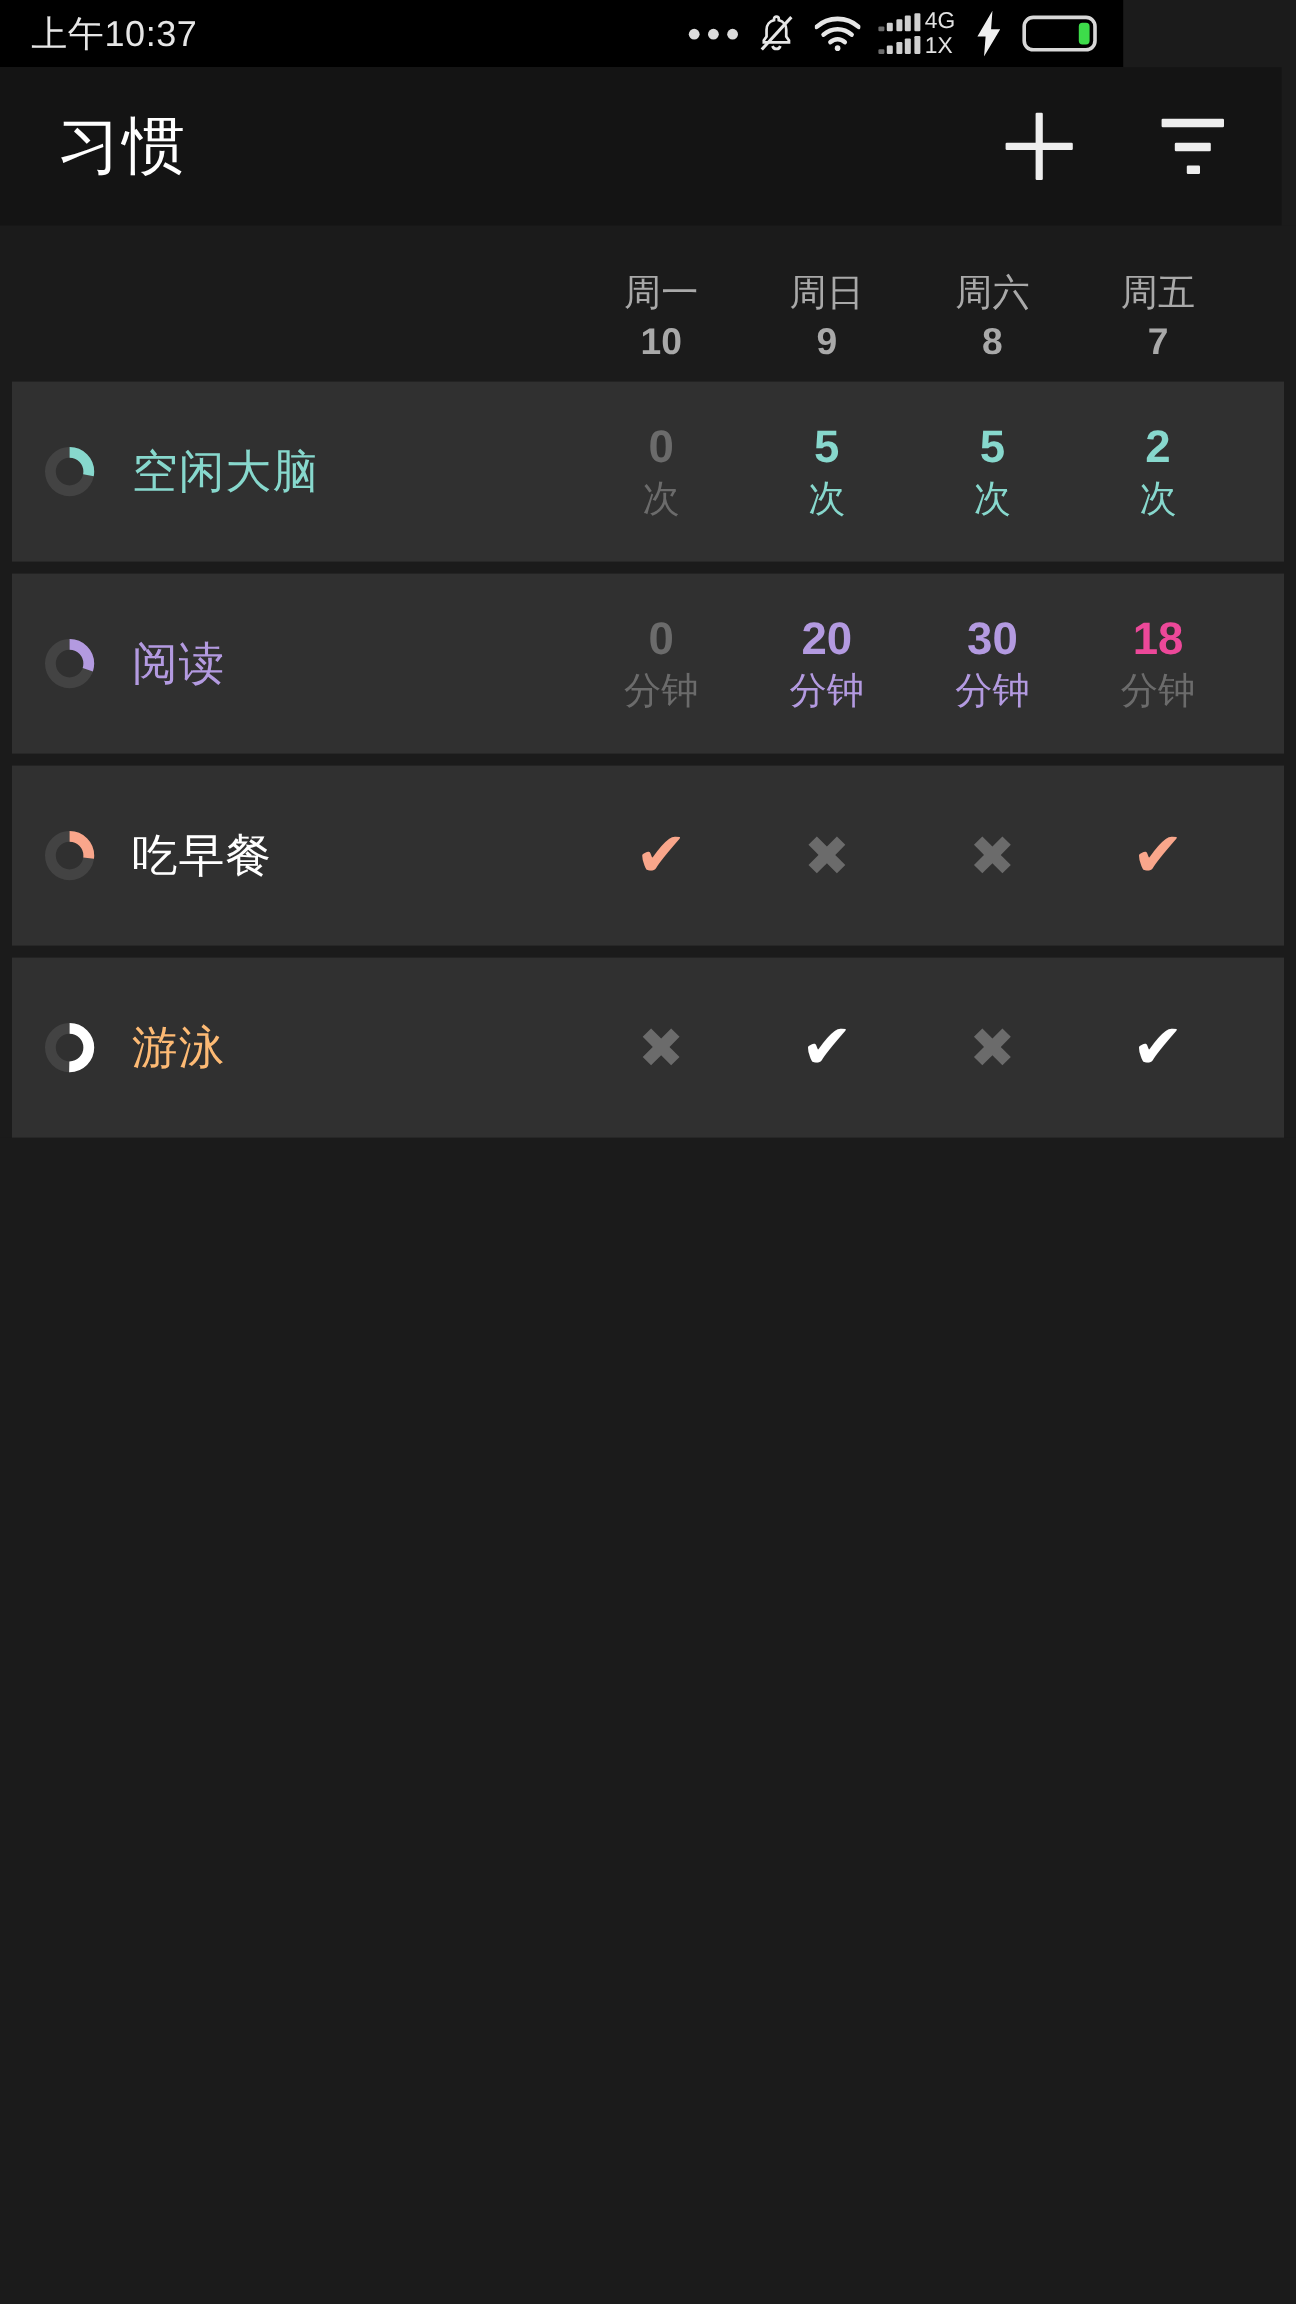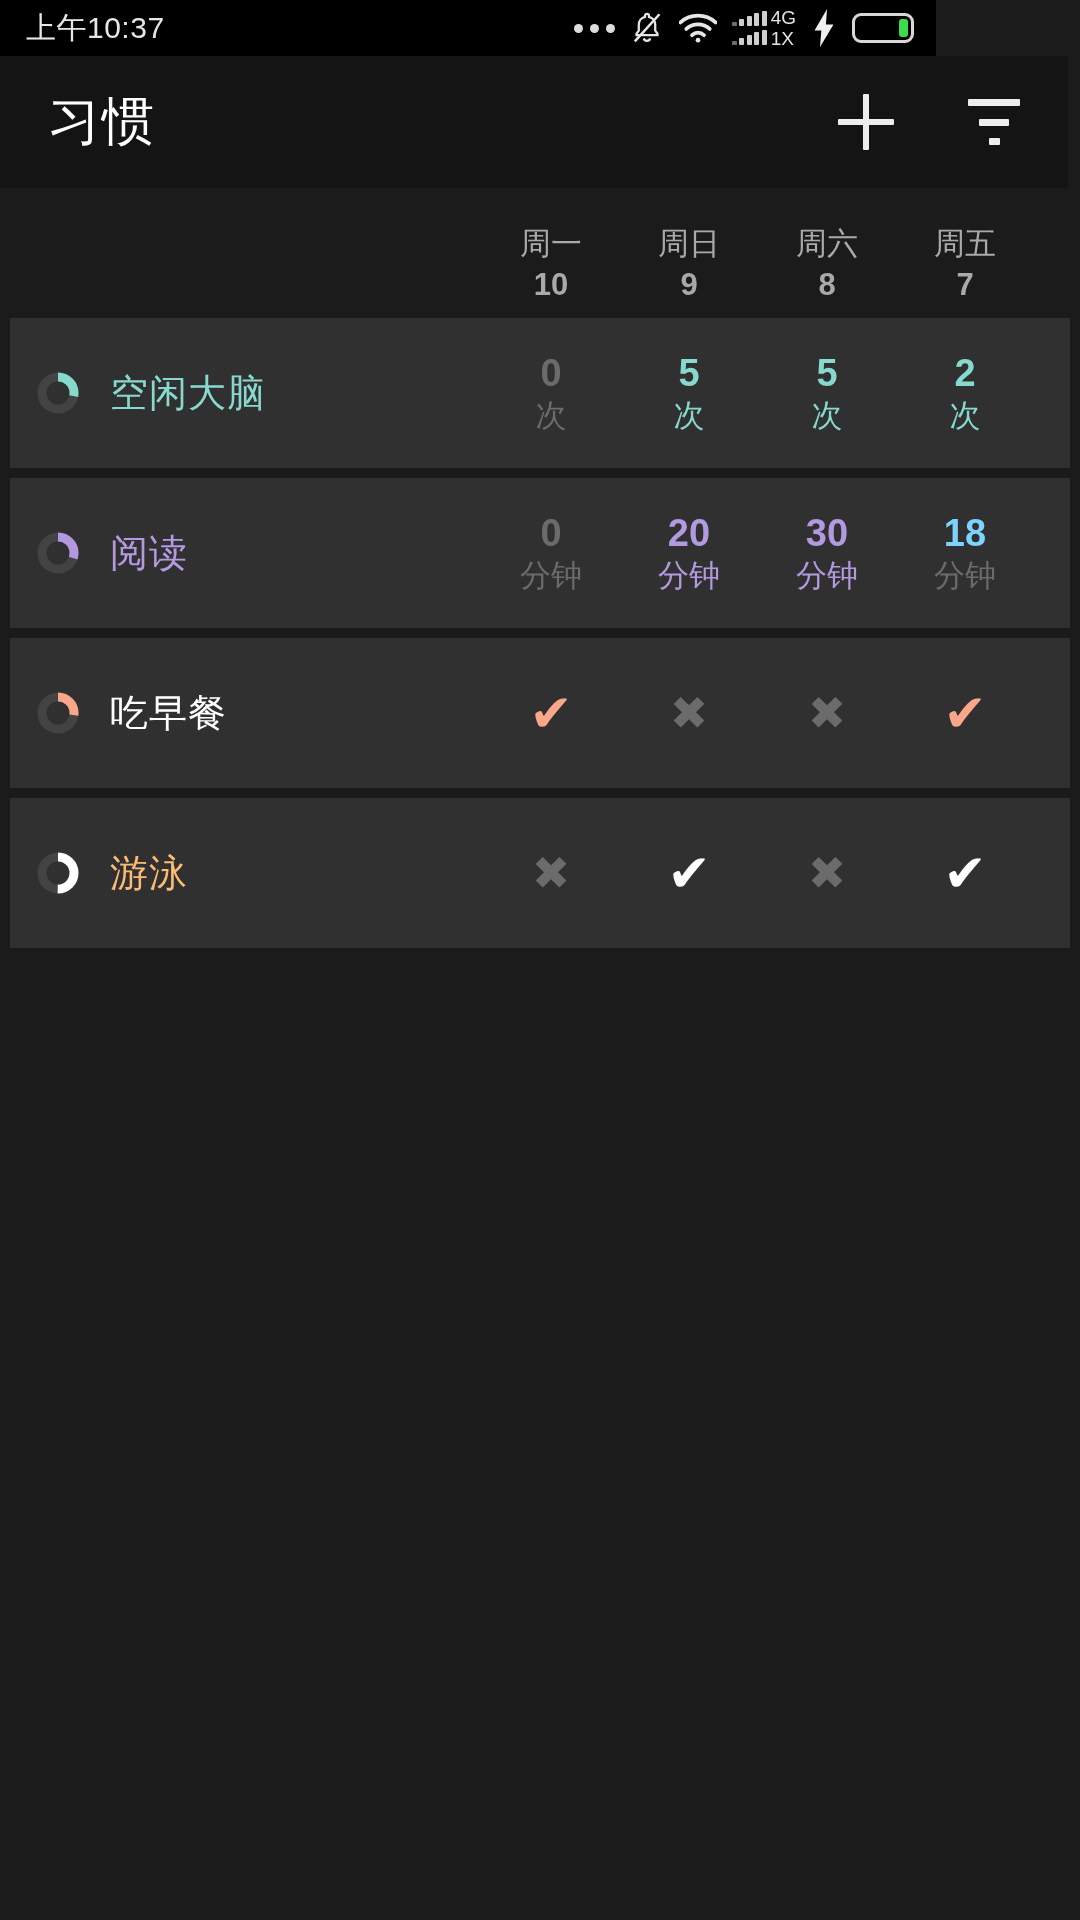--- a/index.html
+++ b/index.html
@@ -228,21 +228,21 @@
         </div>
         <div class="cell">
           <span class="num" style="color: rgb(179, 154, 224);">20</span>
           <span class="unit" style="color: rgb(179, 154, 224);">分钟</span>
         </div>
         <div class="cell">
           <span class="num" style="color: rgb(179, 154, 224);">30</span>
           <span class="unit" style="color: rgb(179, 154, 224);">分钟</span>
         </div>
         <div class="cell">
-          <span class="num" style="color: #7dd3fc;">18</span>
+          <span class="num" style="color: #ec4899;">18</span>
           <span class="unit" style="color: rgb(107, 107, 107);">分钟</span>
         </div>
       </div>
       <div class="card">
         <div class="lead">
           <span class="ring"><svg width="44" height="44" viewBox="0 0 44 44">
               <circle cx="22" cy="22" r="16" fill="none" stroke="#434343" stroke-width="9"></circle>
               <circle cx="22" cy="22" r="16" fill="none" stroke="#f9a68b" stroke-width="9" stroke-dasharray="27.143360527015815 73.38760438785756" transform="rotate(-90 22 22)"></circle>
             </svg></span>
           <span class="hname" style="color: #ffffff;">吃早餐</span>

